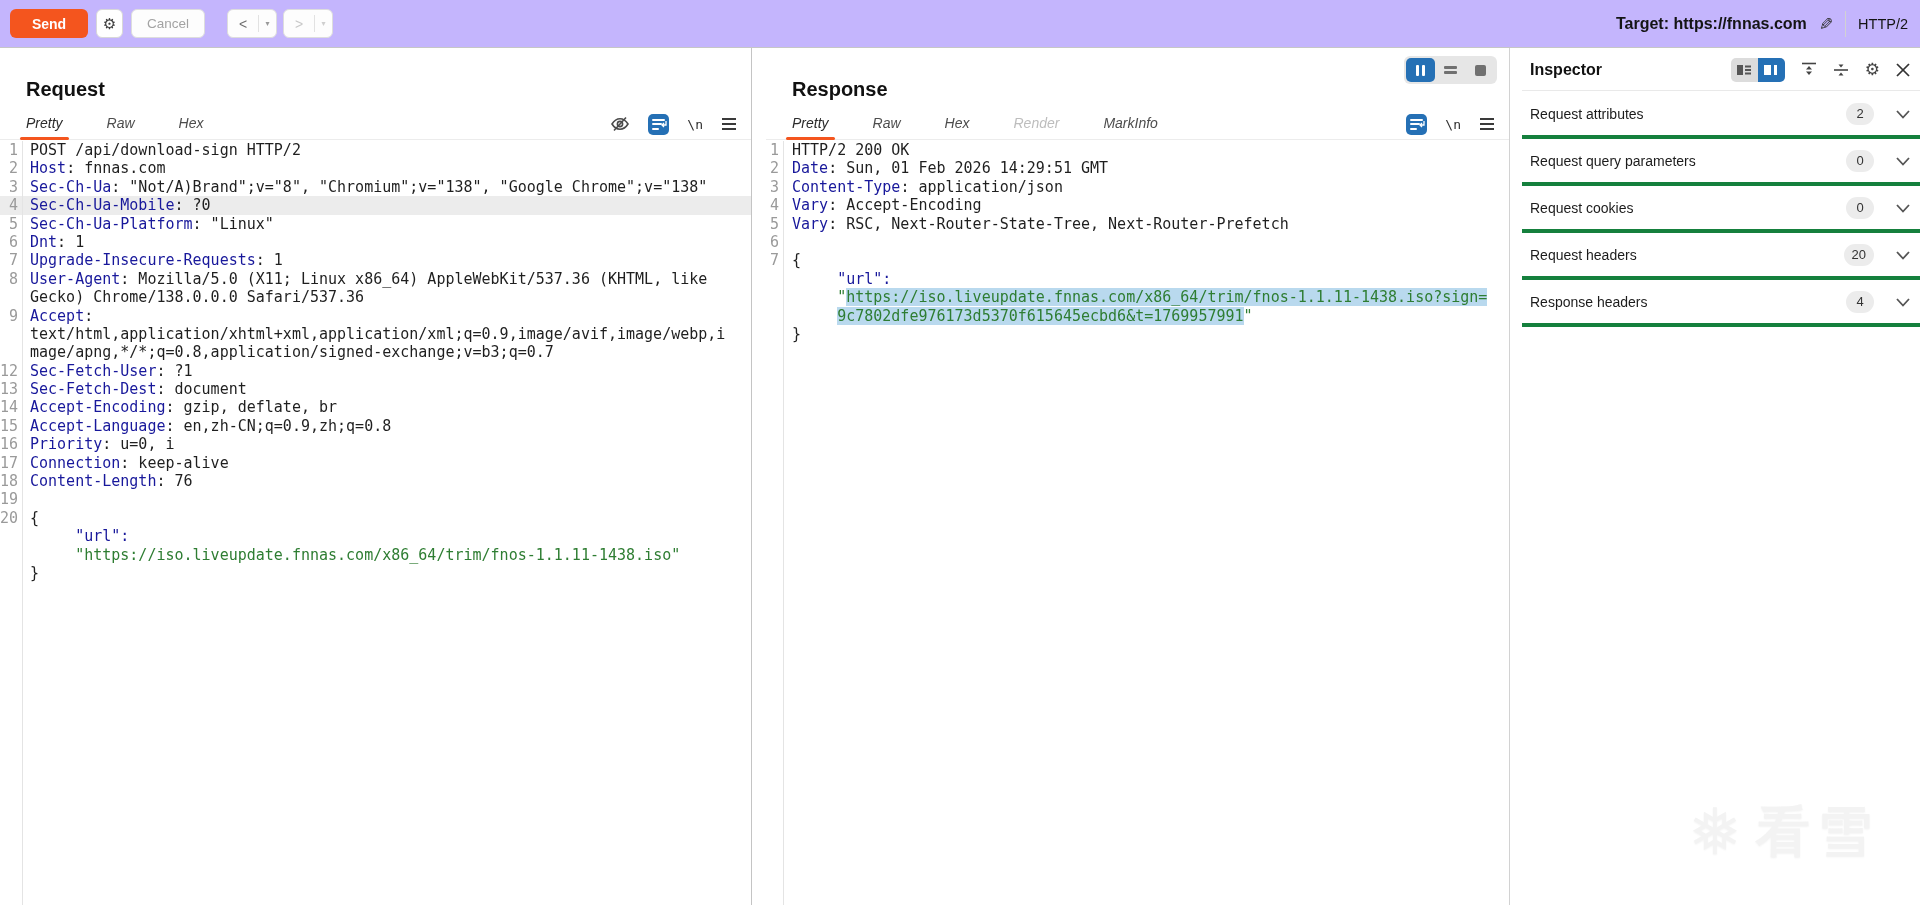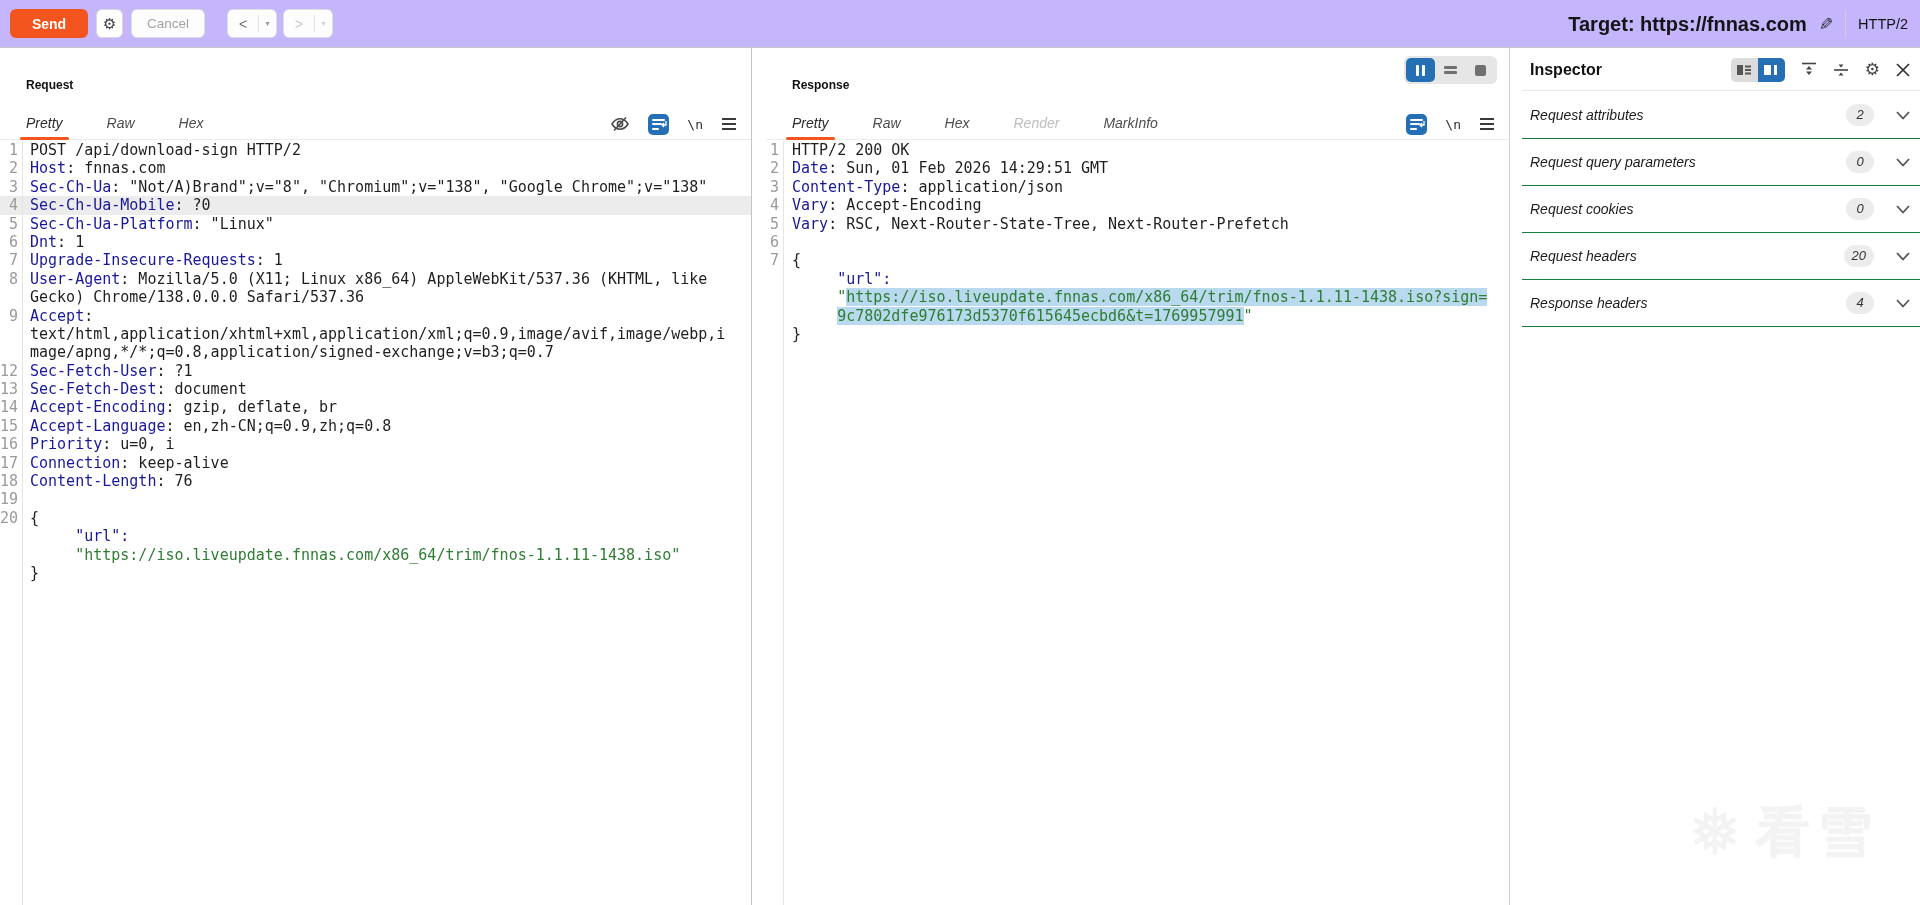--- a/index.html
+++ b/index.html
@@ -12,30 +12,30 @@
   .btn-cancel { position:absolute; left:131px; top:9px; width:74px; height:29px; background:#fdfdfd; border:1px solid #dddddd; border-radius:6px; color:#a3a3a3; font-size:13.5px; }
   .nav-group { position:absolute; top:9px; height:29px; border:1px solid #dddddd; border-radius:6px; background:#fdfdfd; display:flex; align-items:center; }
   .nav-group .main { width:30px; text-align:center; font-size:14px; }
   .nav-group .sep { width:1px; height:17px; background:#e2e2e2; }
   .nav-group .dd { width:17px; text-align:center; font-size:8px; }
   .nav-back { left:227px; width:50px; color:#6f6f6f; }
   .nav-back .dd { color:#9a9a9a; }
   .nav-fwd  { left:283px; width:50px; color:#c8c8c8; }
   .nav-fwd .dd { color:#cfcfcf; }
   .target-box { position:absolute; right:8px; top:0; height:48px; display:flex; align-items:center; gap:12px; }
-  .target-label { font-weight:bold; font-size:20px; color:#141414; }
+  .target-label { font-weight:bold; font-size:16px; color:#141414; }
   .pencil { font-size:17px; color:#2d2d2d; transform:scaleX(-1); }
   .tb-divider { width:1px; height:26px; background:#d2d2d2; }
   .protocol { font-size:14.5px; color:#141414; padding-right:4px; }
 
   
   .panel { position:absolute; top:48px; bottom:0; background:#fff; }
   .panel-request  { left:0; width:752px; border-right:1px solid #c4c4c4; }
   .panel-response { left:766px; width:744px; border-right:1px solid #d2d2d2; }
-  .panel-title { font-weight:bold; font-size:12px; color:#111; position:absolute; left:26px; top:30px; }
+  .panel-title { font-weight:bold; font-size:20px; color:#111; position:absolute; left:26px; top:30px; }
   .seg-ctl { position:absolute; right:12px; top:8px; height:28px; background:#e6e6e6; border-radius:6px; display:flex; align-items:center; padding:2px; gap:1px; }
   .seg-cell { width:29px; height:24px; border-radius:5px; display:flex; align-items:center; justify-content:center; gap:3px; }
   .seg-cell.active { background:#2570b5; }
   .pause-bar { width:3px; height:11px; background:#fff; border-radius:1px; }
   .lines-icon div { width:13px; height:3px; background:#707070; margin:2px 0; border-radius:1px; }
   .stop-sq { width:11px; height:11px; background:#707070; border-radius:2px; }
 
   .tabs-row { position:absolute; left:0; right:0; top:60px; height:32px; border-bottom:1px solid #ececec; display:flex; align-items:center; padding-left:26px; gap:44px;font-style:italic; }
   .tab { font-size:14px; color:#4d4d4d; position:relative; height:32px; line-height:30px; cursor:pointer; }
   .tab.active { color:#2b2b2b; }
@@ -70,21 +70,21 @@
 
   
   .inspector { position:absolute; left:1522px; right:0; top:48px; bottom:0; background:#fff; }
   .insp-header { position:absolute; left:0; right:0; top:0; height:43px; border-bottom:1px solid #e9e9e9; }
   .insp-title { position:absolute; left:8px; top:13px; font-weight:bold; font-size:16px; color:#111; }
   .insp-icons { position:absolute; right:10px; top:0; height:43px; display:flex; align-items:center; gap:16px; }
   .insp-seg { display:flex; border-radius:5px; overflow:hidden; }
   .insp-seg .cell { width:27px; height:24px; display:flex; align-items:center; justify-content:center; }
   .insp-seg .cell.off { background:#dcdcdc; }
   .insp-seg .cell.on { background:#2570b5; }
-  .insp-row { height:47px; border-bottom:1px solid #15803d; display:flex; align-items:center; padding:0 10px 0 8px; cursor:pointer;font-style:italic; }
+  .insp-row { height:47px; border-bottom:4px solid #15803d; display:flex; align-items:center; padding:0 10px 0 8px; cursor:pointer; }
   .insp-label { font-size:14px; color:#1c1c1c; flex:1; }
   .insp-badge { background:#ececec; border-radius:11px; min-width:28px; height:22px; line-height:22px; text-align:center; font-size:13px; color:#333; padding:0 8px; margin-right:22px; }
 
   
   .watermark { position:absolute; left:1688px; top:795px; display:flex; align-items:center; gap:14px; color:#f3f3f3; text-shadow:0 1px 2px rgba(0,0,0,0.05); pointer-events:none; }
   .wm-flake { font-size:64px; font-family:"DejaVu Sans", sans-serif; }
   .wm-text { font-size:54px; font-weight:bold; letter-spacing:8px; font-family:"DejaVu Sans", sans-serif; }
 </style>
 </head>
 <body>

